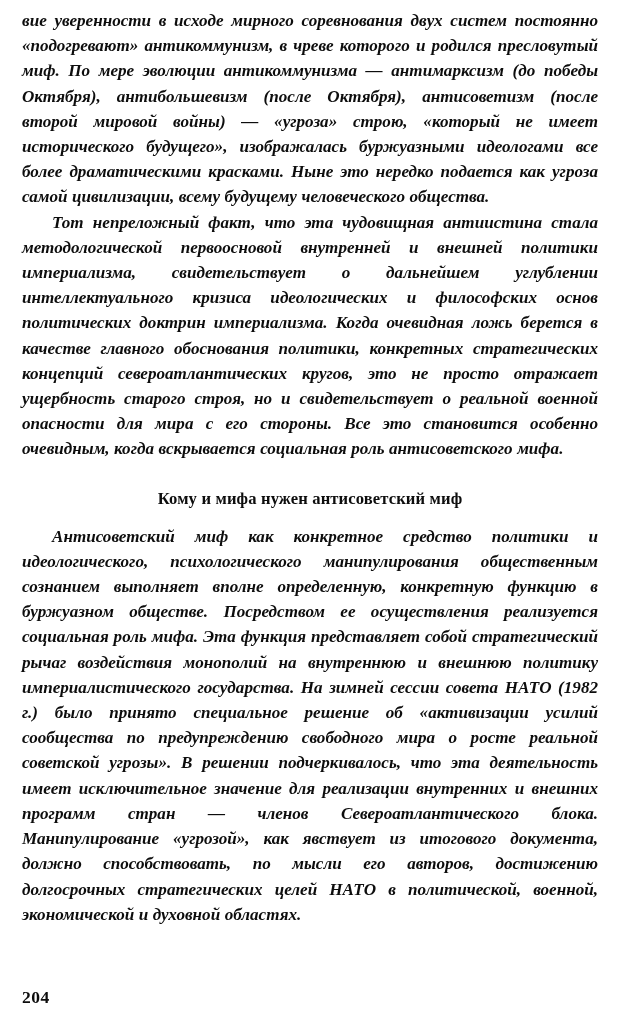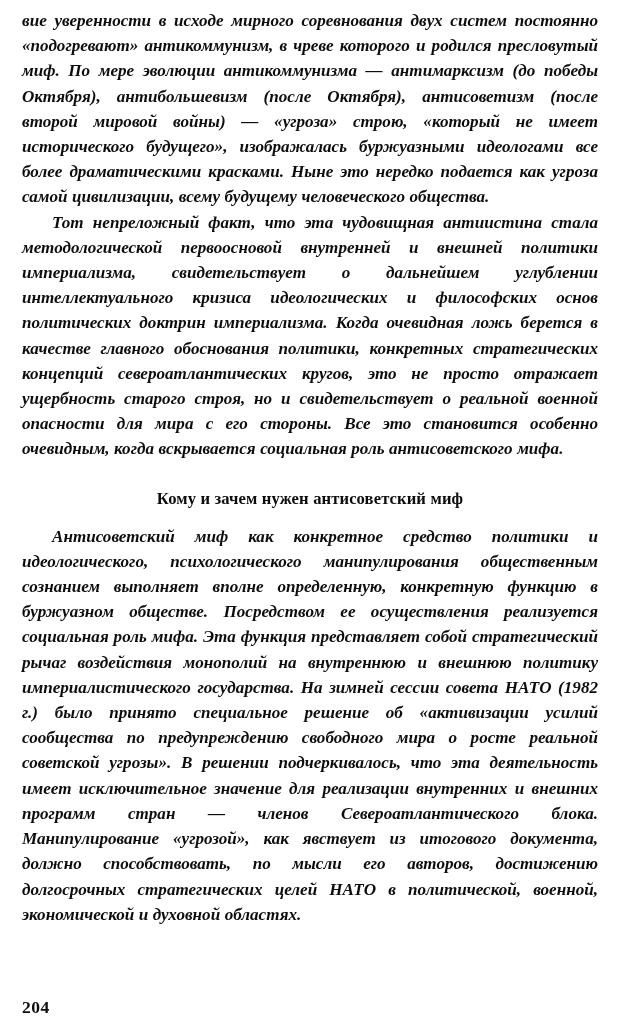--- a/index.html
+++ b/index.html
@@ -44,38 +44,38 @@
     font-size: 16.6px;
     font-weight: 700;
     text-align: center;
     margin: 26px 0 14px 0;
     line-height: 22px;
     letter-spacing: 0.1px;
   }
   .page-number {
     position: absolute;
     left: 22px;
-    bottom: 18px;
+    bottom: 28px;
     font-size: 17.5px;
     font-weight: 700;
     letter-spacing: 0.5px;
   }
 </style>
 </head>
 <body>
 
 <div class="page">
 
   <div class="body-text">
 
     <p class="para cont">вие уверенности в исходе мирного соревнования двух систем постоянно «подогревают» антикоммунизм, в чреве которого и родился пресловутый миф. По мере эволюции антикоммунизма — антимарксизм (до победы Октября), антибольшевизм (после Октября), антисоветизм (после второй мировой войны) — «угроза» строю, «который не имеет исторического будущего», изображалась буржуазными идеологами все более драматическими красками. Ныне это нередко подается как угроза самой цивилизации, всему будущему человеческого общества.</p>
 
     <p class="para">Тот непреложный факт, что эта чудовищная антиистина стала методологической первоосновой внутренней и внешней политики империализма, свидетельствует о дальнейшем углублении интеллектуального кризиса идеологических и философских основ политических доктрин империализма. Когда очевидная ложь берется в качестве главного обоснования политики, конкретных стратегических концепций североатлантических кругов, это не просто отражает ущербность старого строя, но и свидетельствует о реальной военной опасности для мира с его стороны. Все это становится особенно очевидным, когда вскрывается социальная роль антисоветского мифа.</p>
 
-    <h2 class="section-heading">Кому и зачем нужен антисоветский миф</h2>
+    <h2 class="section-heading">Кому и мифа нужен антисоветский миф</h2>
 
     <p class="para">Антисоветский миф как конкретное средство политики и идеологического, психологического манипулирования общественным сознанием выполняет вполне определенную, конкретную функцию в буржуазном обществе. Посредством ее осуществления реализуется социальная роль мифа. Эта функция представляет собой стратегический рычаг воздействия монополий на внутреннюю и внешнюю политику империалистического государства. На зимней сессии совета НАТО (1982 г.) было принято специальное решение об «активизации усилий сообщества по предупреждению свободного мира о росте реальной советской угрозы». В решении подчеркивалось, что эта деятельность имеет исключительное значение для реализации внутренних и внешних программ стран — членов Североатлантического блока. Манипулирование «угрозой», как явствует из итогового документа, должно способствовать, по мысли его авторов, достижению долгосрочных стратегических целей НАТО в политической, военной, экономической и духовной областях.</p>
 
   </div>
 
   <div class="page-number">204</div>
 
 </div>
 
 </body></html>

